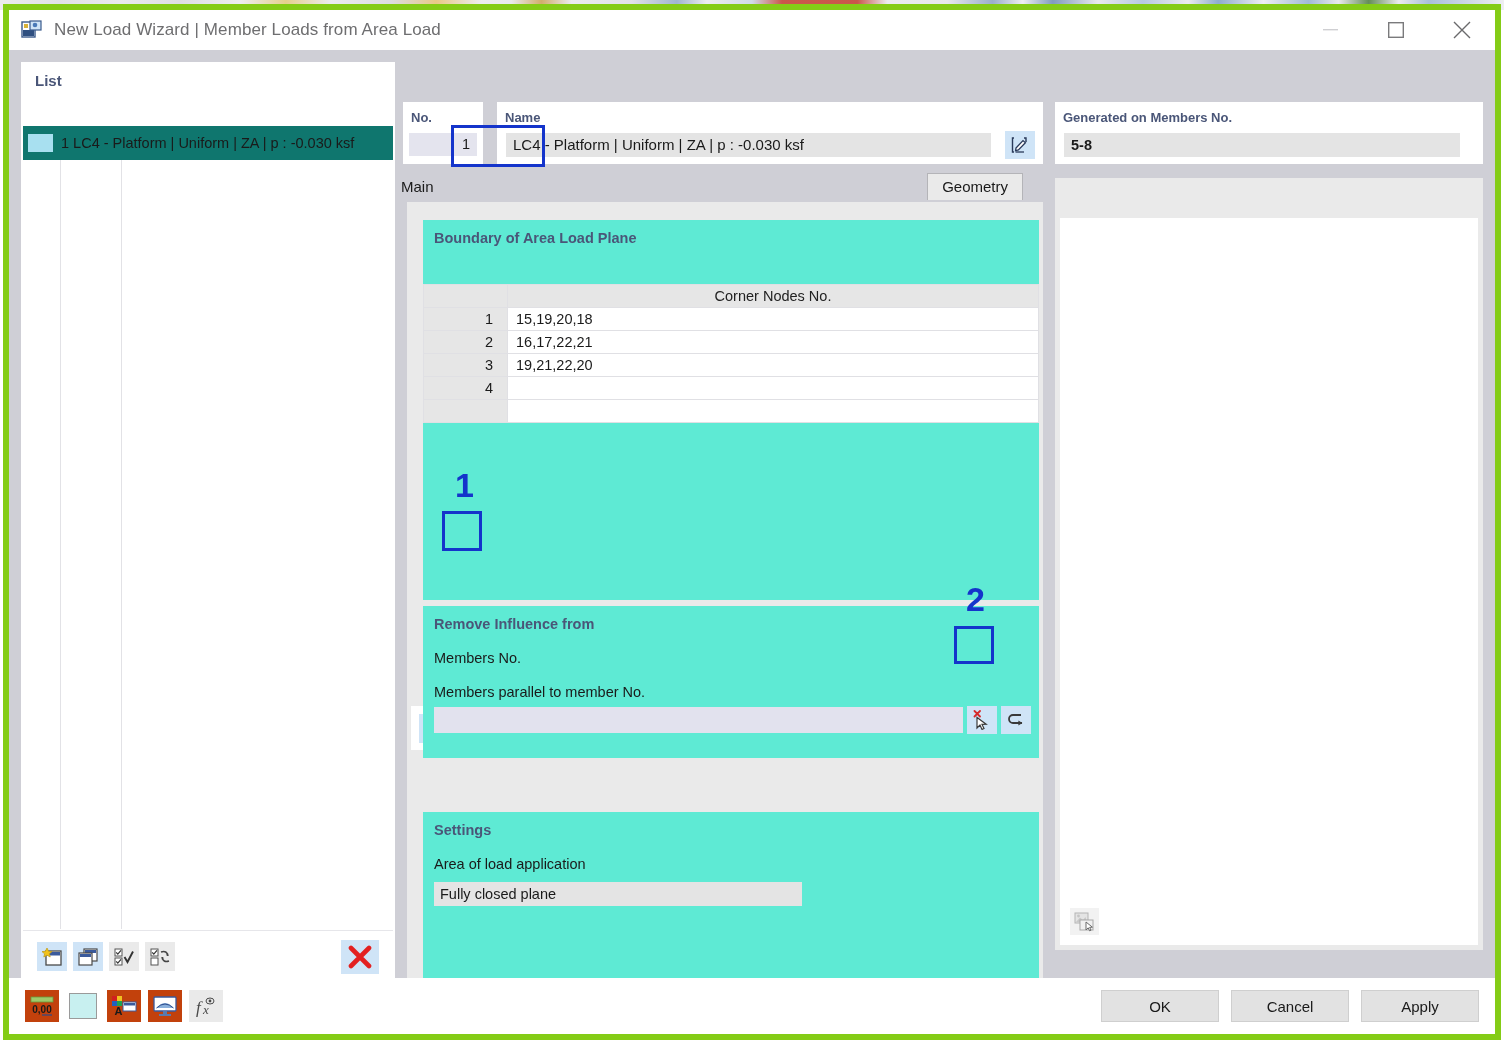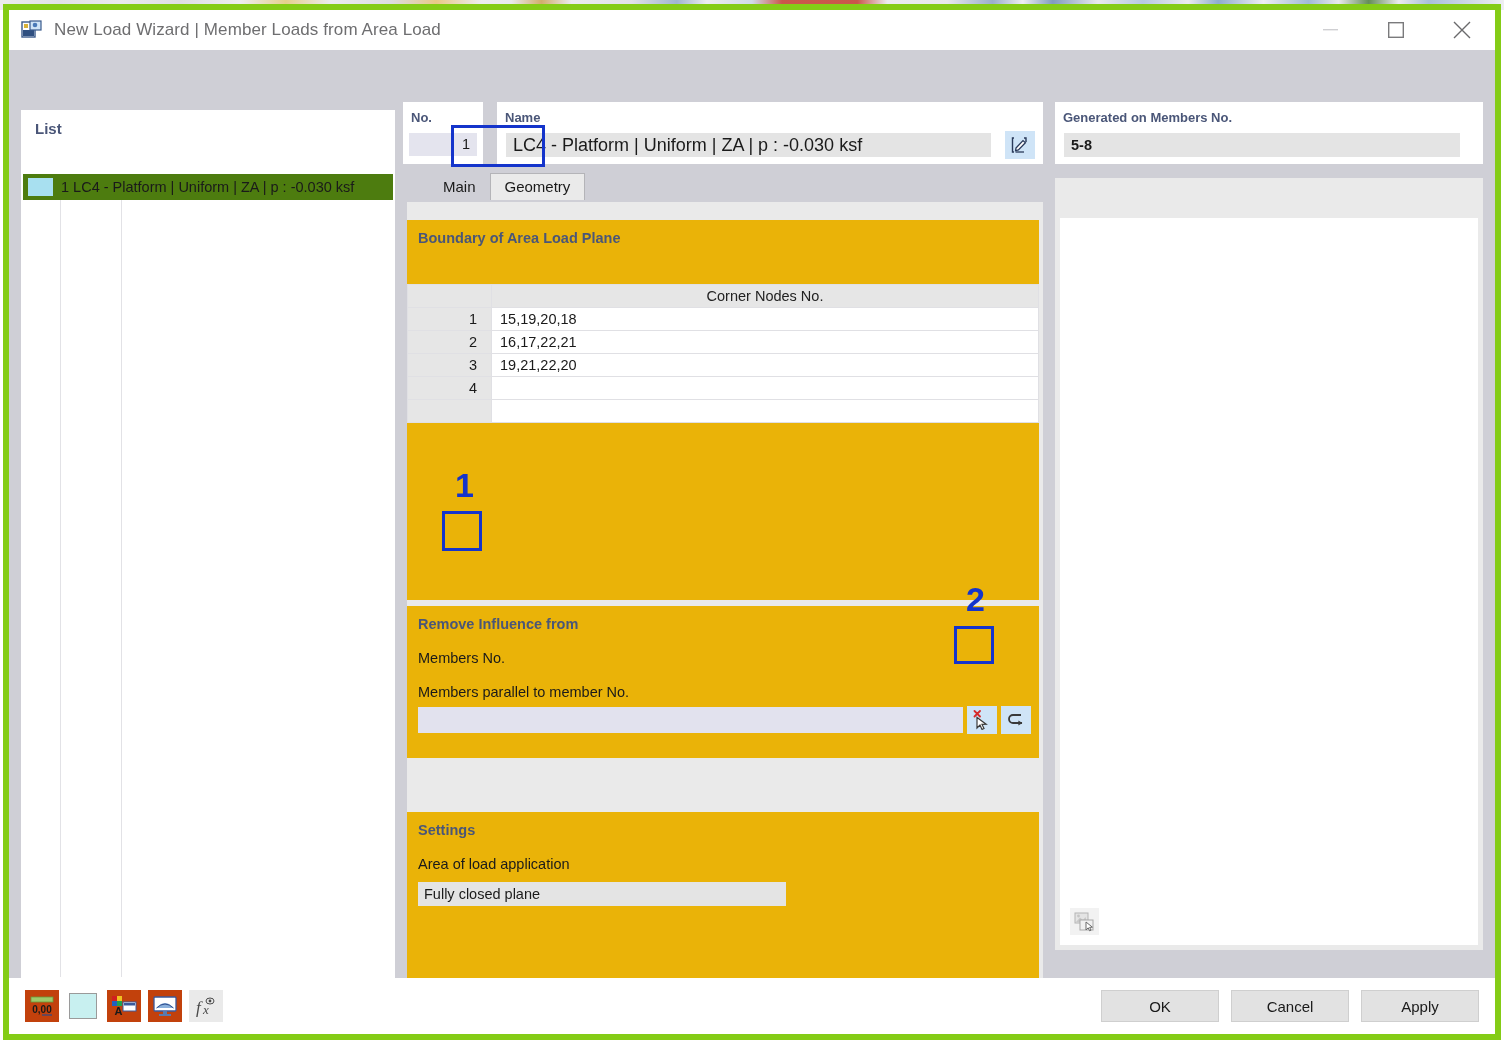--- a/index.html
+++ b/index.html
@@ -62,30 +62,30 @@
 
   
   .body {
     position: absolute; left: 0; top: 40px; right: 0; bottom: 0;
     background: #cfcfd6;
   }
 
   
   .list-panel {
     position: absolute; left: 12px; top: 12px; width: 374px; height: 922px;
-    background: #ffffff; border: 1px solid #ffffff; margin-top: 48px;
+    background: #ffffff; border: 1px solid #ffffff;
   }
   .panel-title {
     font-size: 15px; font-weight: bold; color: #4a5678;
     padding: 9px 0 6px 13px;
   }
   .list-rows { position: relative; }
   .list-row {
-    display: flex; align-items: center; height: 26px;
-    background: #4d7c0f; font-size: 14.5px; color: #1a1a1a;
+    display: flex; align-items: center; height: 34px;
+    background: #0f766e; font-size: 14.5px; color: #1a1a1a;
   }
   .list-swatch {
     width: 25px; height: 18px; margin-left: 5px; margin-right: 8px;
     background: #a8e0f0;
   }
   .list-body-fill {
     position: absolute; left: 1px; top: 63px; right: 1px; bottom: 54px;
     background: #ffffff;
   }
   .list-vline {
@@ -122,57 +122,57 @@
     position: absolute; left: 6px; right: 6px; bottom: 8px; height: 23px;
     background: #e4e4ee; font-size: 14.5px; color: #1a1a1a;
     text-align: right; padding-right: 7px; line-height: 23px;
   }
   .name-panel {
     position: absolute; left: 488px; top: 52px; width: 546px; height: 62px;
     background: #ffffff;
   }
   .name-input {
     position: absolute; left: 9px; top: 31px; right: 52px; height: 24px;
-    background: #e4e4e4; font-size: 18px; color: #1a1a1a;
+    background: #e4e4e4; font-size: 15px; color: #1a1a1a;
     padding-left: 7px; line-height: 24px;
   }
   .name-edit-btn {
     position: absolute; right: 8px; top: 29px; width: 30px; height: 28px;
     background: #cfe4f7; display: flex; align-items: center; justify-content: center;
   }
   .gen-panel {
     position: absolute; left: 1046px; top: 52px; right: 12px; height: 62px;
     background: #ffffff;
   }
   .gen-input {
     position: absolute; left: 9px; top: 31px; right: 23px; height: 24px;
     background: #e4e4e4; font-size: 14.5px; color: #1a1a1a;
     padding-left: 7px; line-height: 24px; font-weight: bold;
   }
 
   
   .tabstrip {
-    position: absolute; left: 420px; top: 122px; width: 636px; height: 28px;
-    display: flex; align-items: flex-end;
+    position: absolute; left: 378px; top: 122px; width: 636px; height: 28px;
+    display: flex; align-items: flex-end; justify-content: space-between;
   }
   .tab {
     font-size: 15px; color: #1a1a1a; padding: 4px 14px 5px 14px;
   }
   .tab.active {
     background: #eaeaea; border: 1px solid #b4b4b8; border-bottom: none;
     position: relative;
   }
 
   
   .content-card {
     position: absolute; left: 398px; top: 152px; width: 636px; height: 806px;
     background: #eaeaea;
   }
   .section {
-    position: absolute; left: 0; right: 4px; background: #eab308;
+    position: absolute; left: 16px; right: 4px; background: #5eead4;
   }
   .section-title {
     font-size: 14.5px; font-weight: bold; color: #4a5678;
     padding: 10px 0 6px 11px;
   }
 
   
   .sec-boundary { top: 18px; height: 380px; }
   .tbl { width: 100%; border-collapse: collapse; margin-top: 32px; }
   .tbl th, .tbl td {

